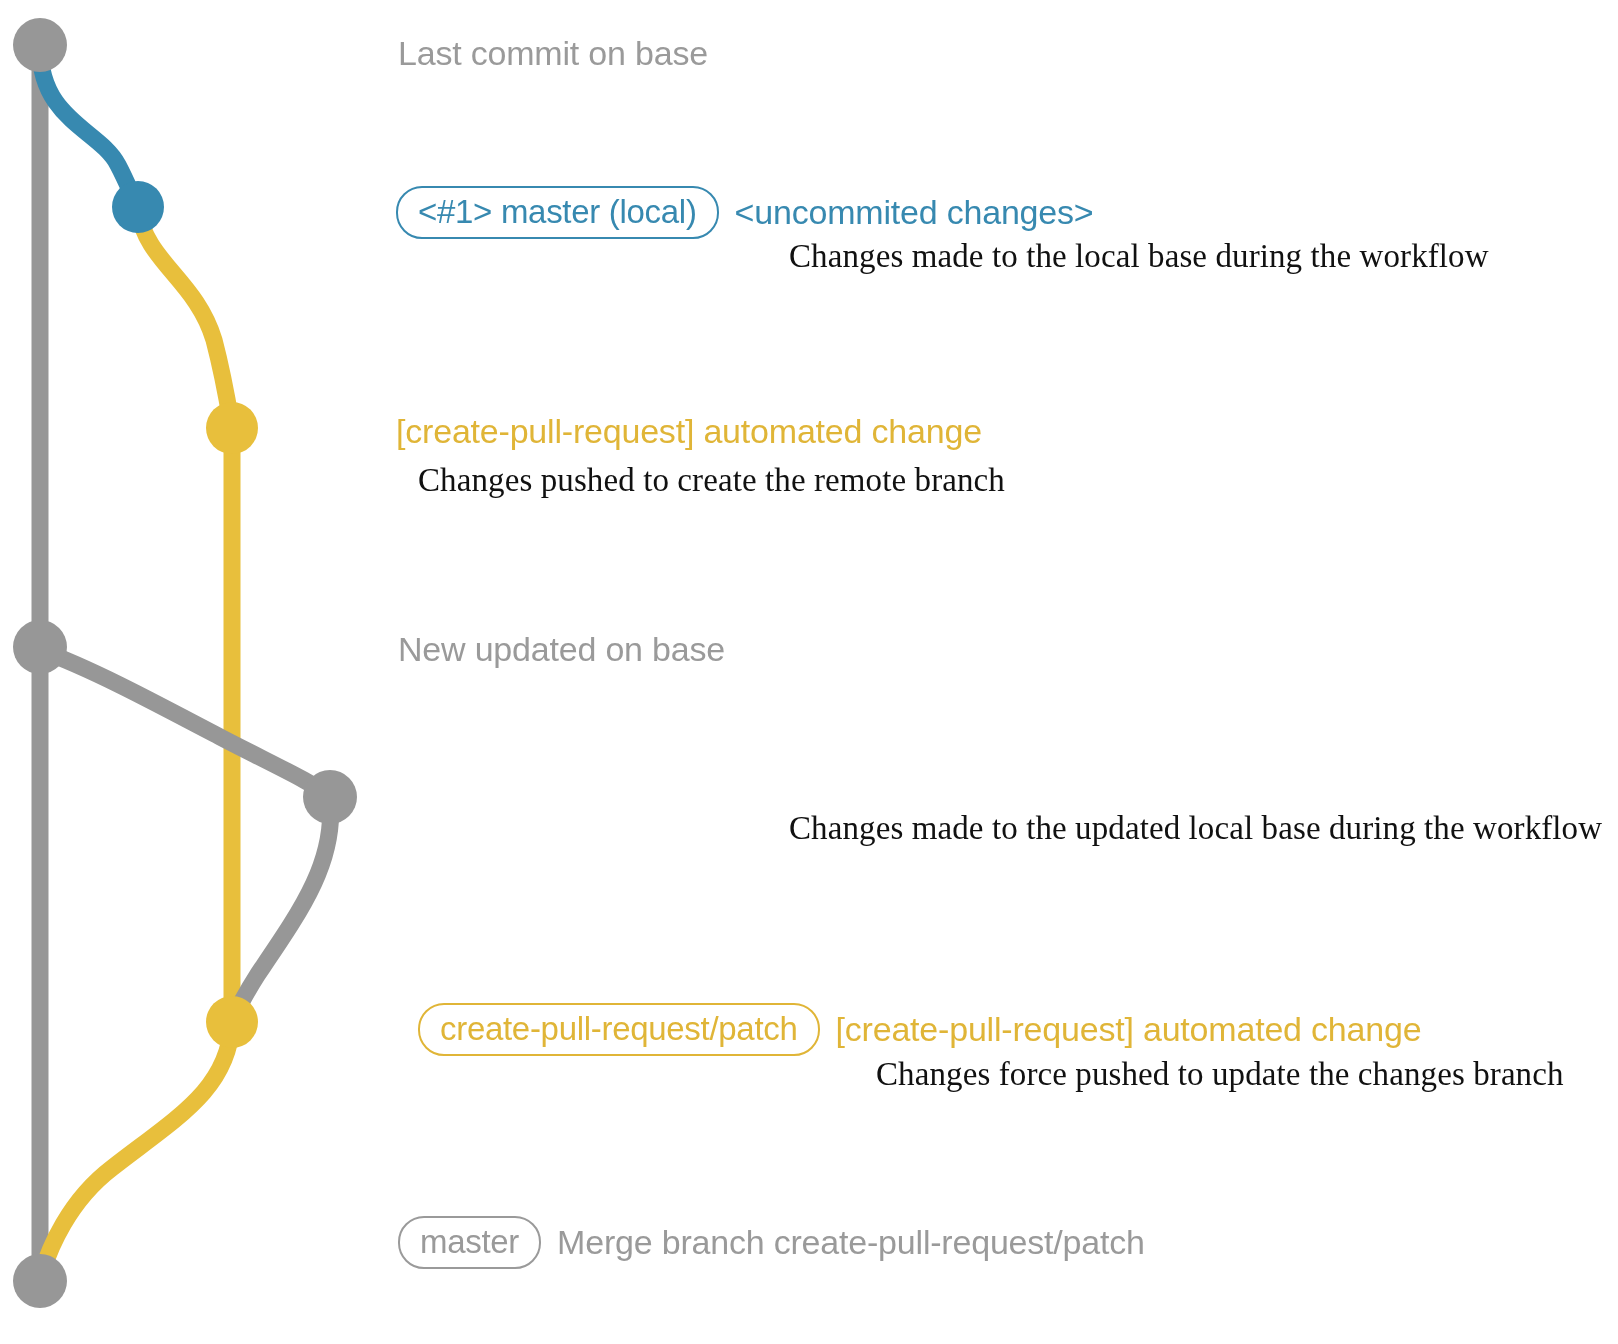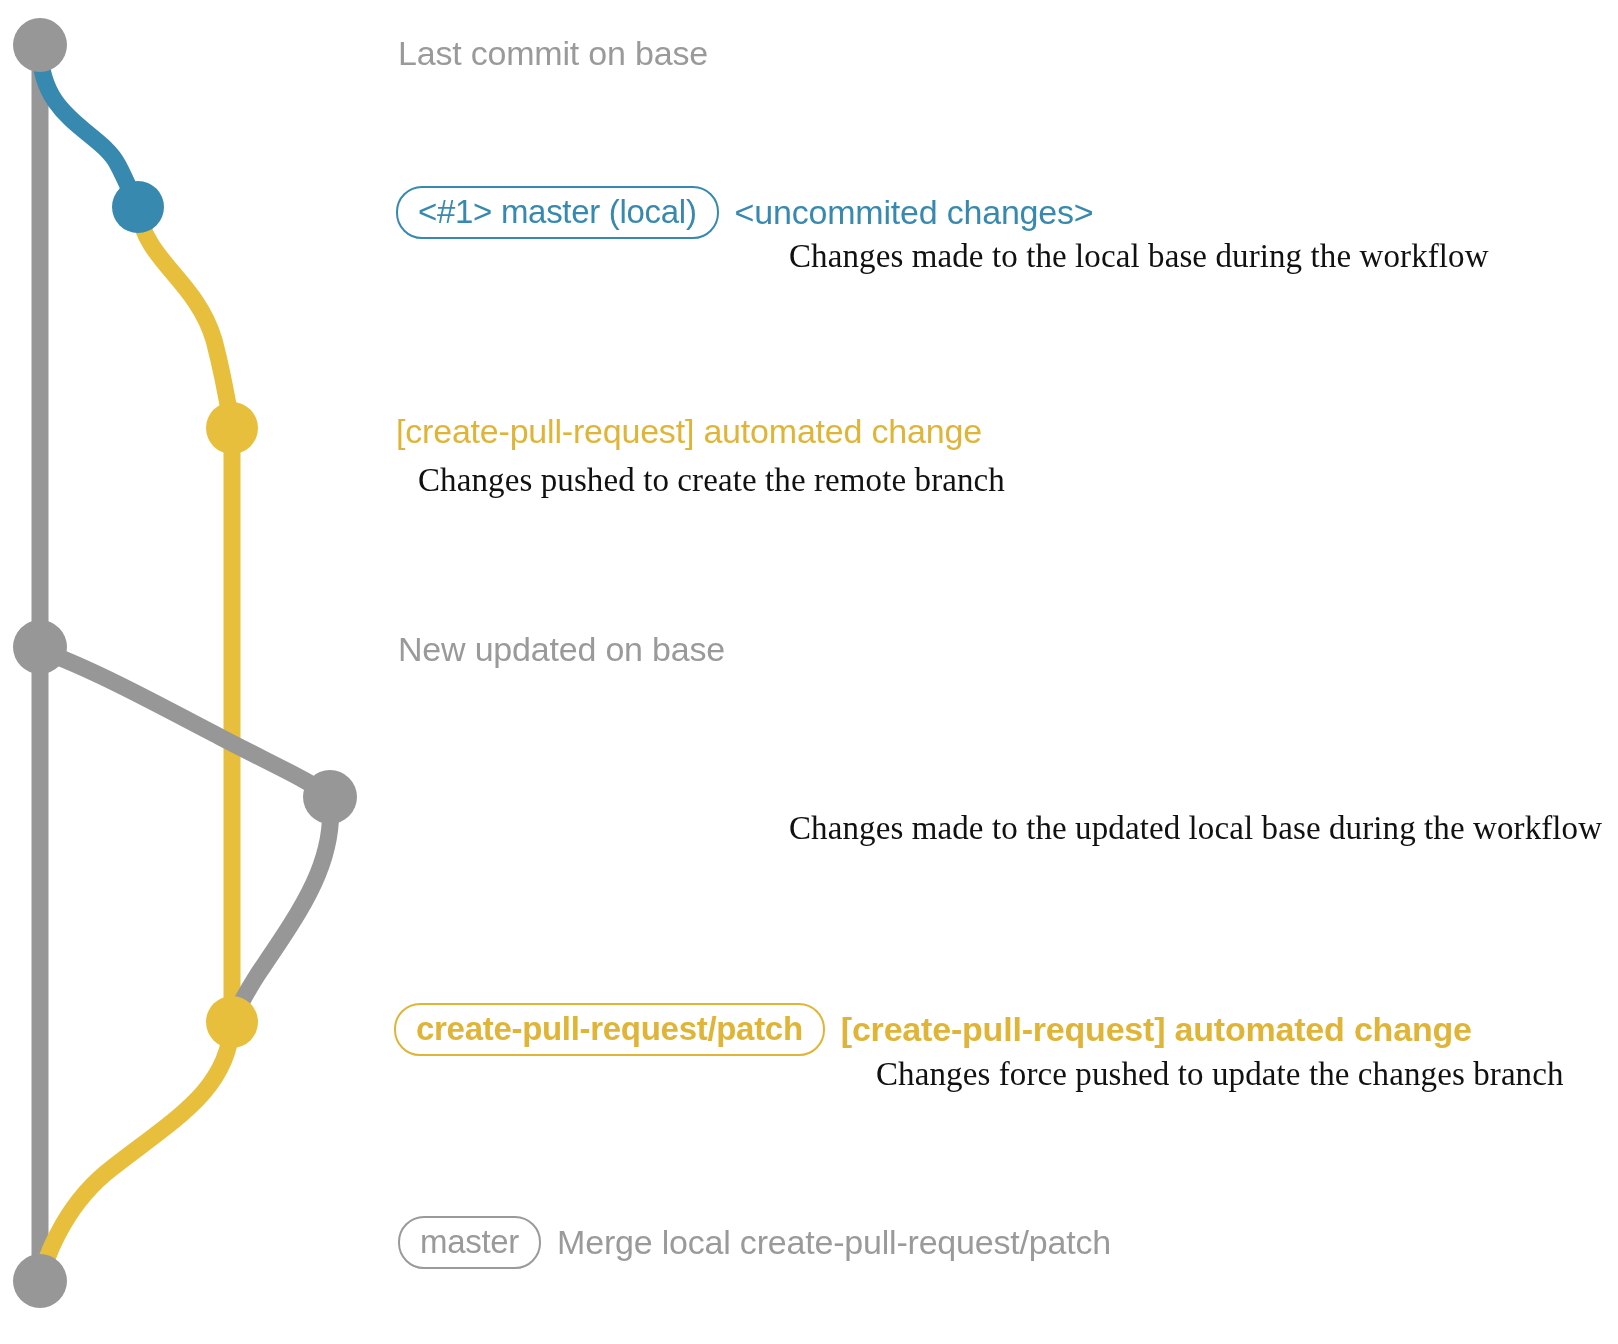--- a/index.html
+++ b/index.html
@@ -116,22 +116,22 @@
     <span class="plain-label c-gold">[create-pull-request] automated change</span>
   </div>
   <div class="desc" style="top:462px; left:418px;">Changes pushed to create the remote branch</div>
 
   <div class="row" style="top:630px; left:398px;">
     <span class="plain-label c-gray">New updated on base</span>
   </div>
 
   <div class="desc" style="top:798px; left:789px;margin-top:12px;">Changes made to the updated local base during the workflow</div>
 
-  <div class="row" style="top:1003px; left:394px;font-weight:bold;">
+  <div class="row" style="top:1003px; left:418px;">
     <span class="badge badge-gold">create-pull-request/patch</span><span class="subject subject-gold">[create-pull-request] automated change</span>
   </div>
   <div class="desc" style="top:1056px; left:876px;">Changes force pushed to update the changes branch</div>
 
   <div class="row" style="top:1216px; left:398px;">
-    <span class="badge badge-gray">master</span><span class="subject subject-gray">Merge local create-pull-request/patch</span>
+    <span class="badge badge-gray">master</span><span class="subject subject-gray">Merge branch create-pull-request/patch</span>
   </div>
 
 </div>
 
 </body></html>

